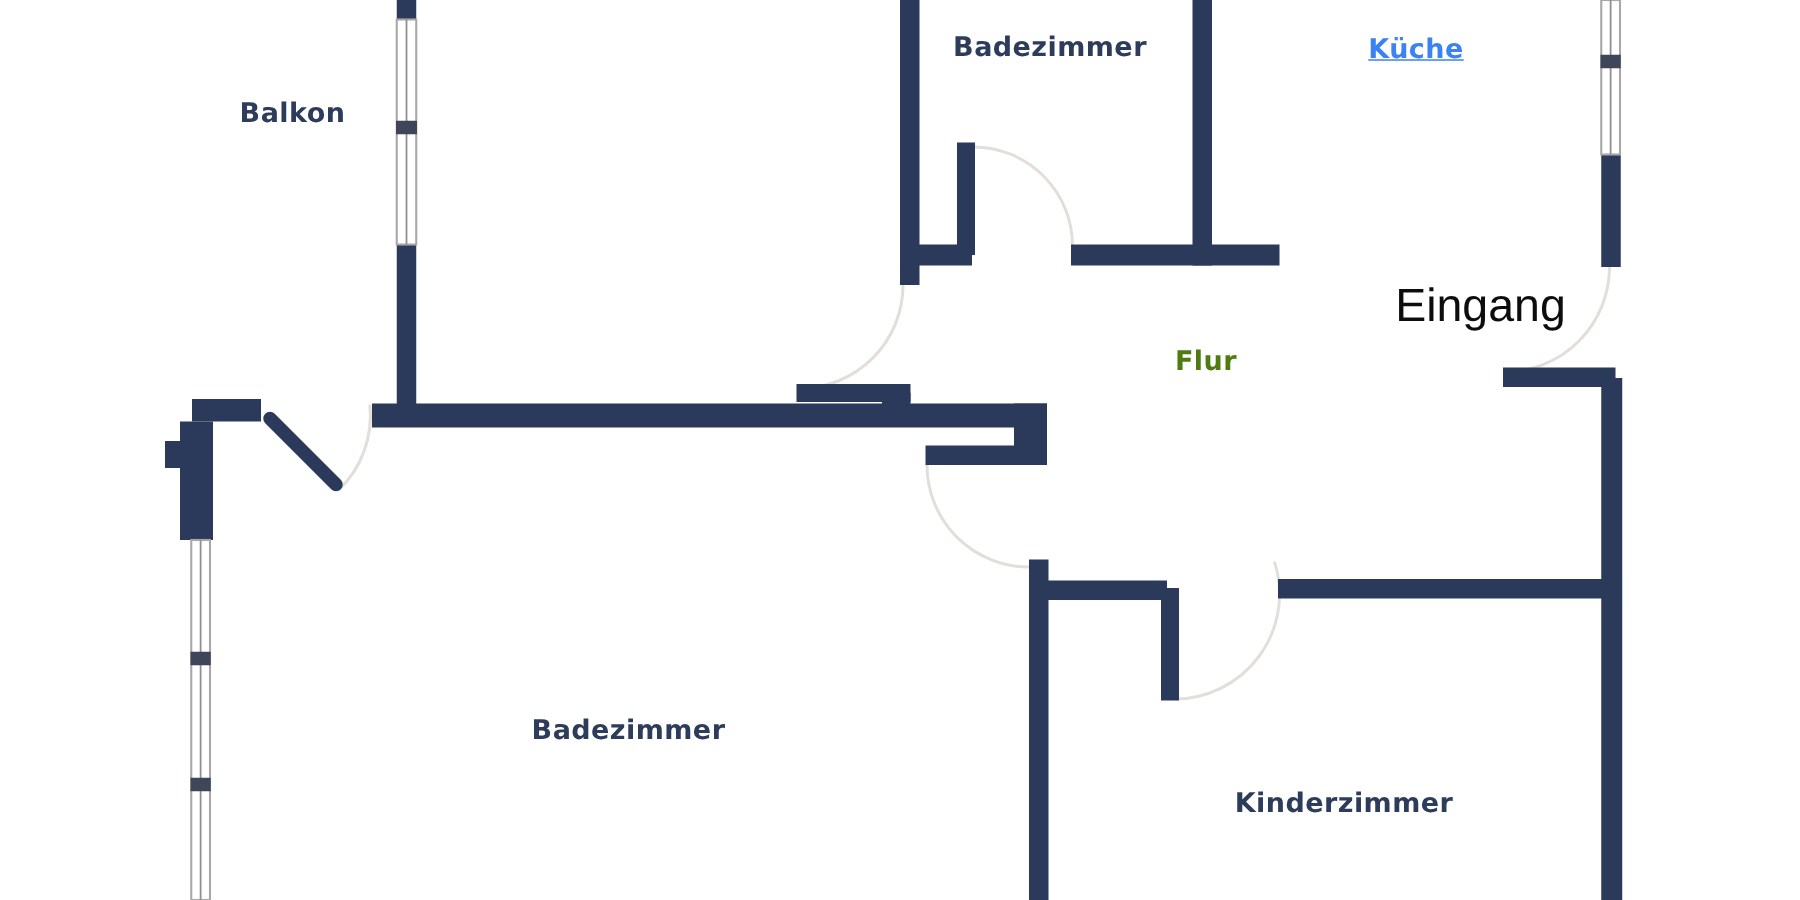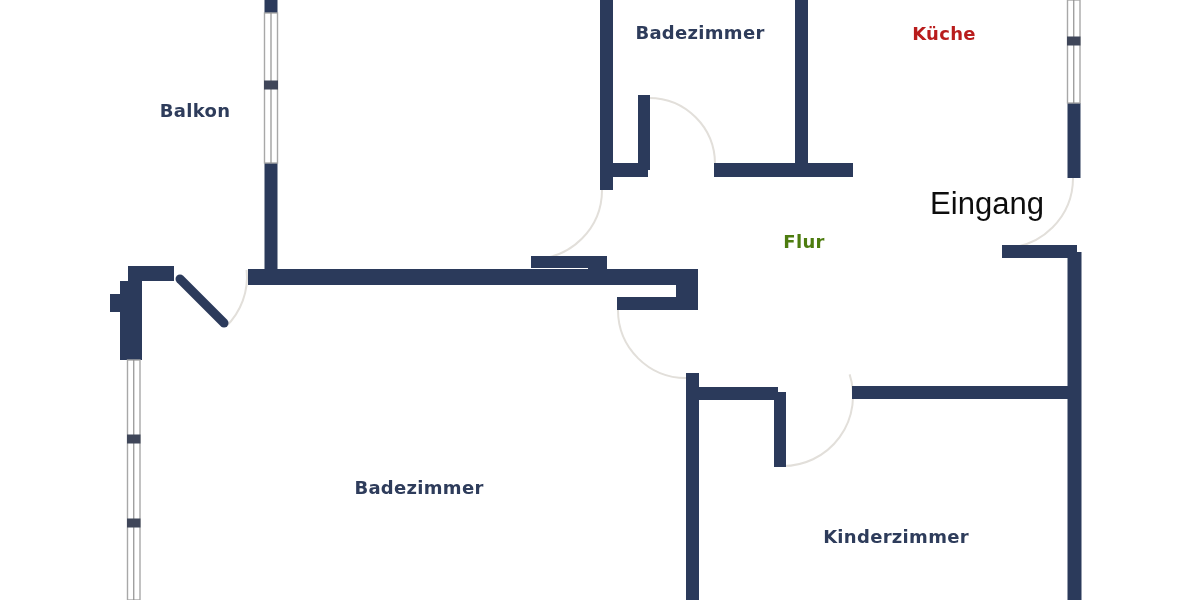--- a/index.html
+++ b/index.html
@@ -66,21 +66,21 @@
       <rect x="264" y="80.5" width="14" height="9" fill="#3f4659"></rect>
       <rect x="127.5" y="360" width="12.5" height="240" fill="#ffffff" stroke="#a8a8a8" stroke-width="1.4"></rect>
       <line x1="133.75" y1="360" x2="133.75" y2="600" stroke="#909090" stroke-width="1.2"></line>
       <rect x="127" y="434.5" width="13.5" height="9" fill="#3f4659"></rect>
       <rect x="127" y="518.5" width="13.5" height="9" fill="#3f4659"></rect>
       <rect x="1067.5" y="0" width="12.5" height="103" fill="#ffffff" stroke="#a8a8a8" stroke-width="1.4"></rect>
       <line x1="1073.75" y1="0" x2="1073.75" y2="103" stroke="#909090" stroke-width="1.2"></line>
       <rect x="1067" y="36.5" width="13.5" height="9" fill="#3f4659"></rect>
     </svg>
   <div class="labels">
-    <span class="room-label" style="left: 195px; top: 76px; font-size: 18px; color: rgb(46, 60, 91); margin-top: 34px;">Balkon</span>
+    <span class="room-label" style="left: 195px; top: 76px; font-size: 18px; color: rgb(46, 60, 91);">Balkon</span>
     <span class="room-label" style="left: 700px; top: 32px; font-size: 18px; color: rgb(46, 60, 91);">Badezimmer</span>
-    <span class="room-label" style="left: 944px; top: 33px; font-size: 18px; color: #b91c1c;">Küche</span>
+    <span class="room-label" style="left: 944px; top: 33px; font-size: 18px; color: #3b82f6; text-decoration: underline;">Küche</span>
     <span class="room-label" style="left: 804px; top: 241px; font-size: 18px; color: #4d7c0f;">Flur</span>
     <span class="room-label" style="left: 419px; top: 487px; font-size: 18px; color: rgb(46, 60, 91);">Badezimmer</span>
     <span class="room-label entry" style="left: 987px; top: 204px; font-size: 31px; color: rgb(13, 13, 13);">Eingang</span>
     <span class="room-label" style="left: 896px; top: 536px; font-size: 18px; color: rgb(46, 60, 91);">Kinderzimmer</span>
   </div>
 </div>
 
 </body></html>

